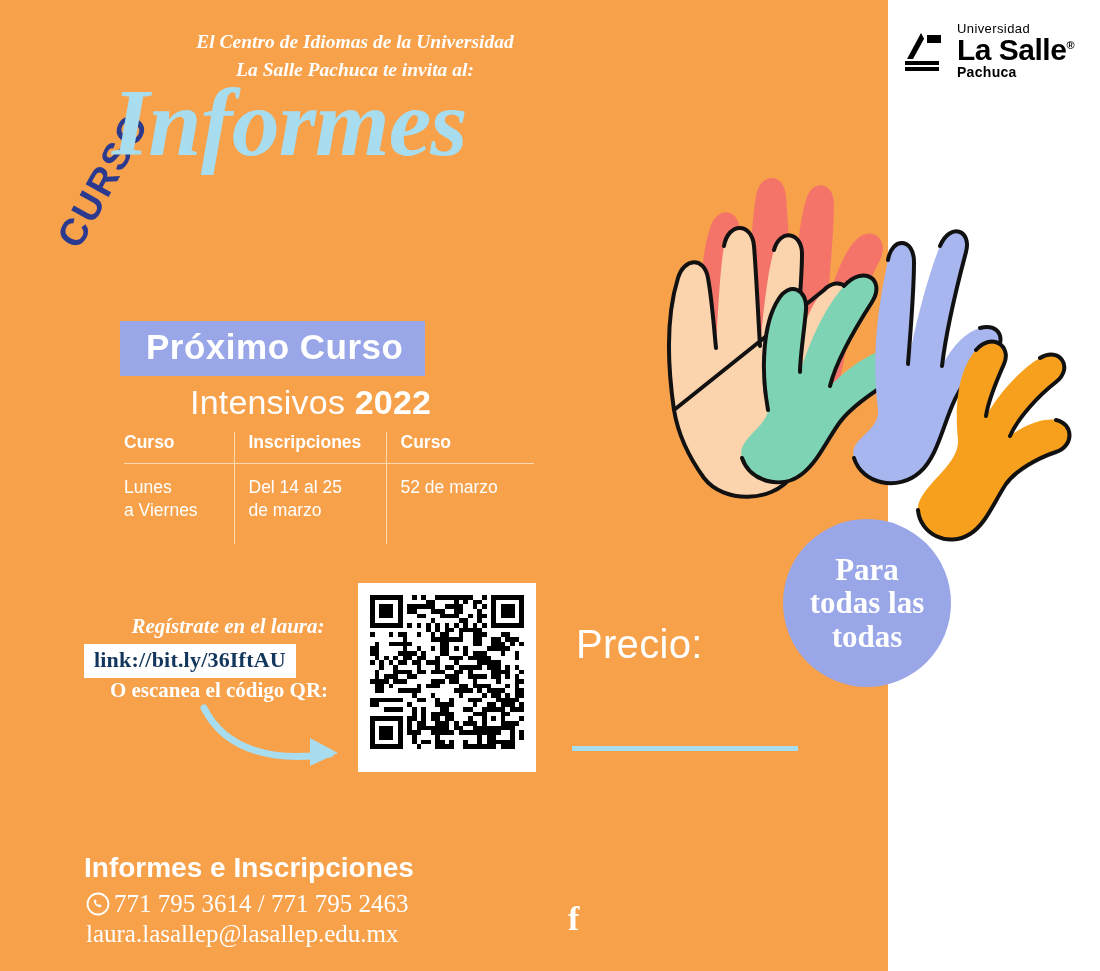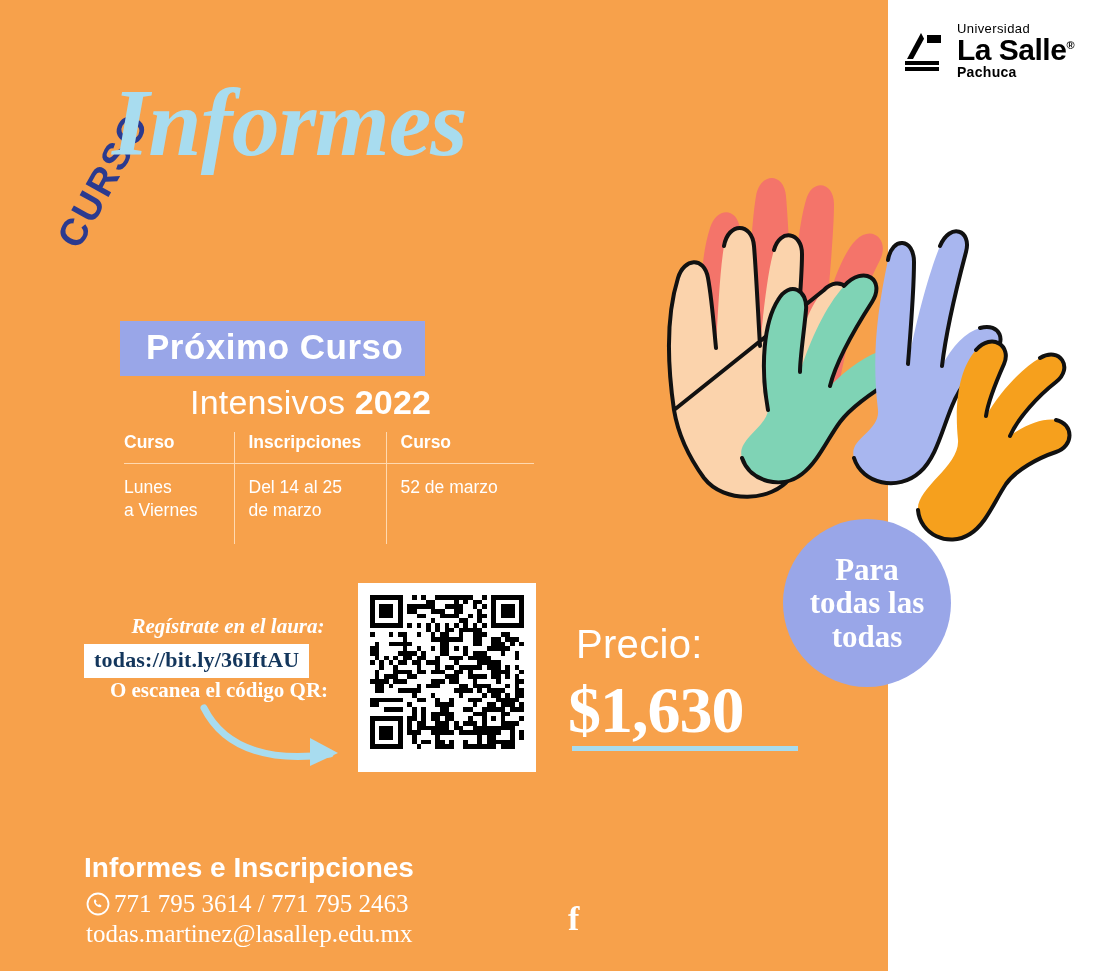--- a/index.html
+++ b/index.html
@@ -328,20 +328,24 @@
     </svg>
     <div class="logo-text">
       <div class="logo-univ">Universidad</div>
       <div class="logo-lasalle">
         <span>La Salle</span><span class="logo-reg">®</span>
       </div>
       <div class="logo-pachuca">Pachuca</div>
     </div>
   </div>
 
+  <div class="invite">
+    <div>El Centro de Idiomas de la Universidad</div>
+    <div>La Salle Pachuca te invita al:</div>
+  </div>
 
   <div class="curso-vertical">CURSO</div>
 
   <div class="title">
     <span class="l1">Informes</span>
   </div>
 
   <div class="proximo">Próximo Curso</div>
   <div class="intensivos">
     <span>Intensivos </span><b>2022</b>
@@ -362,21 +366,21 @@
 a Viernes</td>
           <td style="white-space:pre-line">Del 14 al  25
 de marzo</td>
           <td style="white-space:pre-line">52 de marzo</td>
         </tr>
       </tbody>
     </table>
   </div>
 
   <div class="reg-label">Regístrate en el laura:</div>
-  <div class="reg-link">todas://bit.ly/36IftAU</div>
+  <div class="reg-link">link://bit.ly/36IftAU</div>
   <div class="reg-qr-label">O escanea el código QR:</div>
 
   <svg class="arrow-curve" viewBox="0 0 165 70">
     <path d="M6 8 C28 52 78 62 132 54" stroke="#a8dcef" stroke-width="7" fill="none" stroke-linecap="round"></path>
     <path d="M112 38 L140 53 L112 66" fill="#a8dcef"></path>
   </svg>
 
   <div class="qr-card">
     <div class="qr-grid" id="qr">
         <i></i>
@@ -1465,35 +1469,34 @@
         <i style="background: rgb(255, 255, 255);"></i>
         <i></i>
         <i></i>
         <i></i>
         <i style="background: rgb(255, 255, 255);"></i>
         <i style="background: rgb(255, 255, 255);"></i>
       </div>
   </div>
 
   <div class="price-word">Precio:</div>
-  <div class="price-amount">$1,630</div>
   <div class="price-underline"></div>
 
   <div class="edades">
     <span>Para</span>
     <span>todas las</span>
     <span>todas</span>
   </div>
 
   <div class="footer-title">Informes e Inscripciones</div>
   <div class="footer-phone">
     <svg class="wa-icon" viewBox="0 0 24 24">
       <circle cx="12" cy="12" r="10.5" fill="none" stroke="#ffffff" stroke-width="1.8"></circle>
       <path d="M8.6 7.4c.5-.2 1 .1 1.3.7l.5 1c.2.4.1.7-.2 1l-.4.4c.5 1.1 1.4 2 2.5 2.5l.4-.4c.3-.3.6-.4 1-.2l1 .5c.6.3.9.8.7 1.3-.2.5-.8 1-1.6 1-2.6 0-5.9-3.3-5.9-5.9 0-.8.4-1.4 1-1.6z" fill="#ffffff"></path>
     </svg>
     <span>771 795 3614 / 771 795 2463</span>
   </div>
-  <div class="footer-mail">todas.martinez@lasallep.edu.mx</div>
+  <div class="footer-mail">laura.lasallep@lasallep.edu.mx</div>
   <div class="footer-fb">
     <span class="fb-glyph">f</span>
   </div>
 
 </div>
 
 </body></html>

